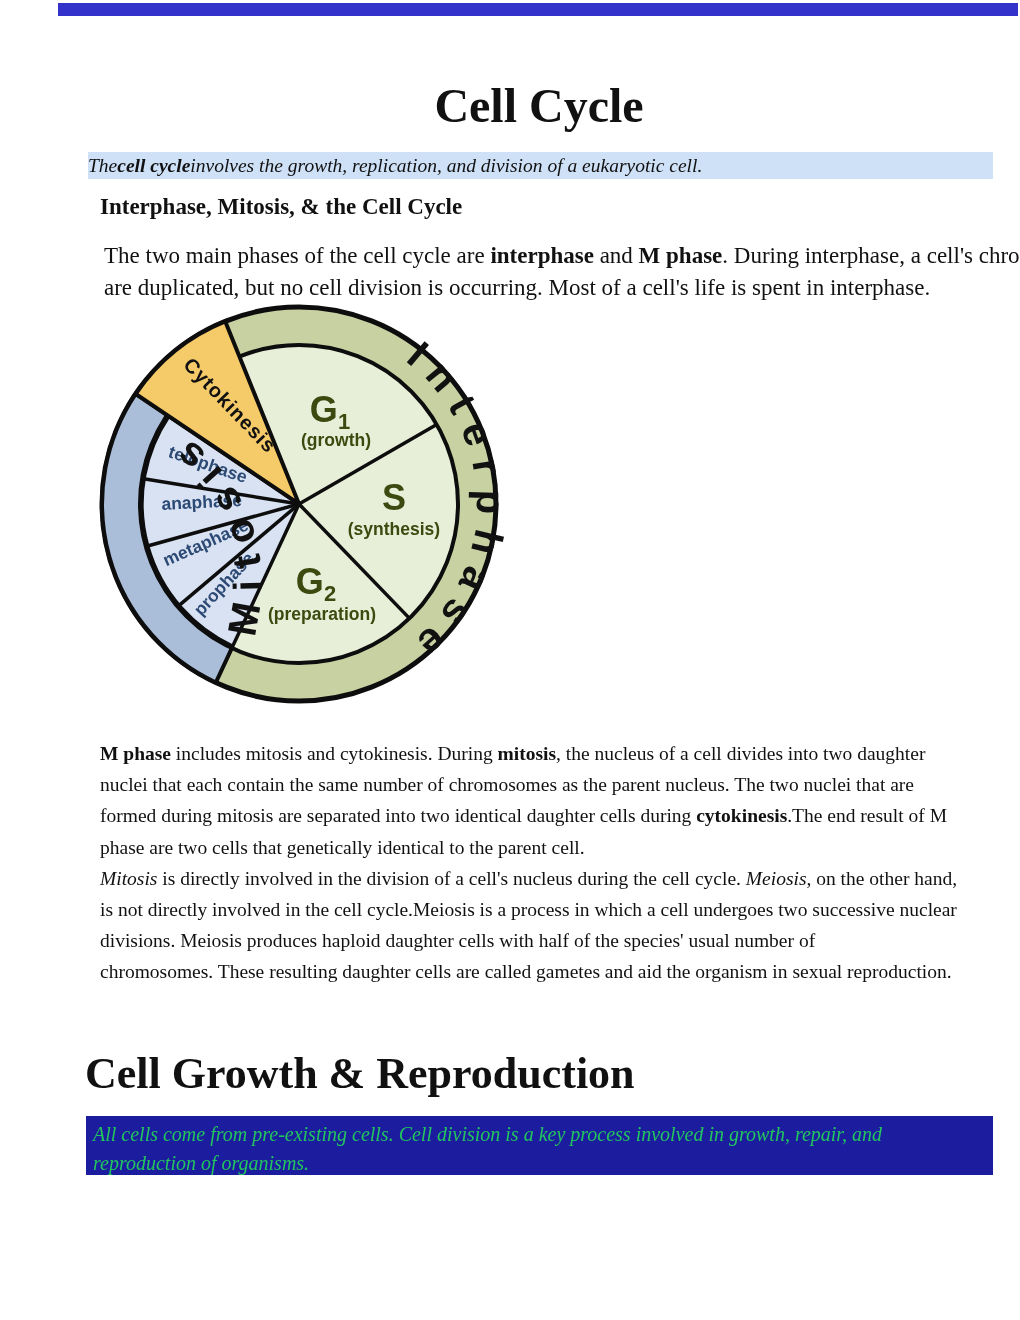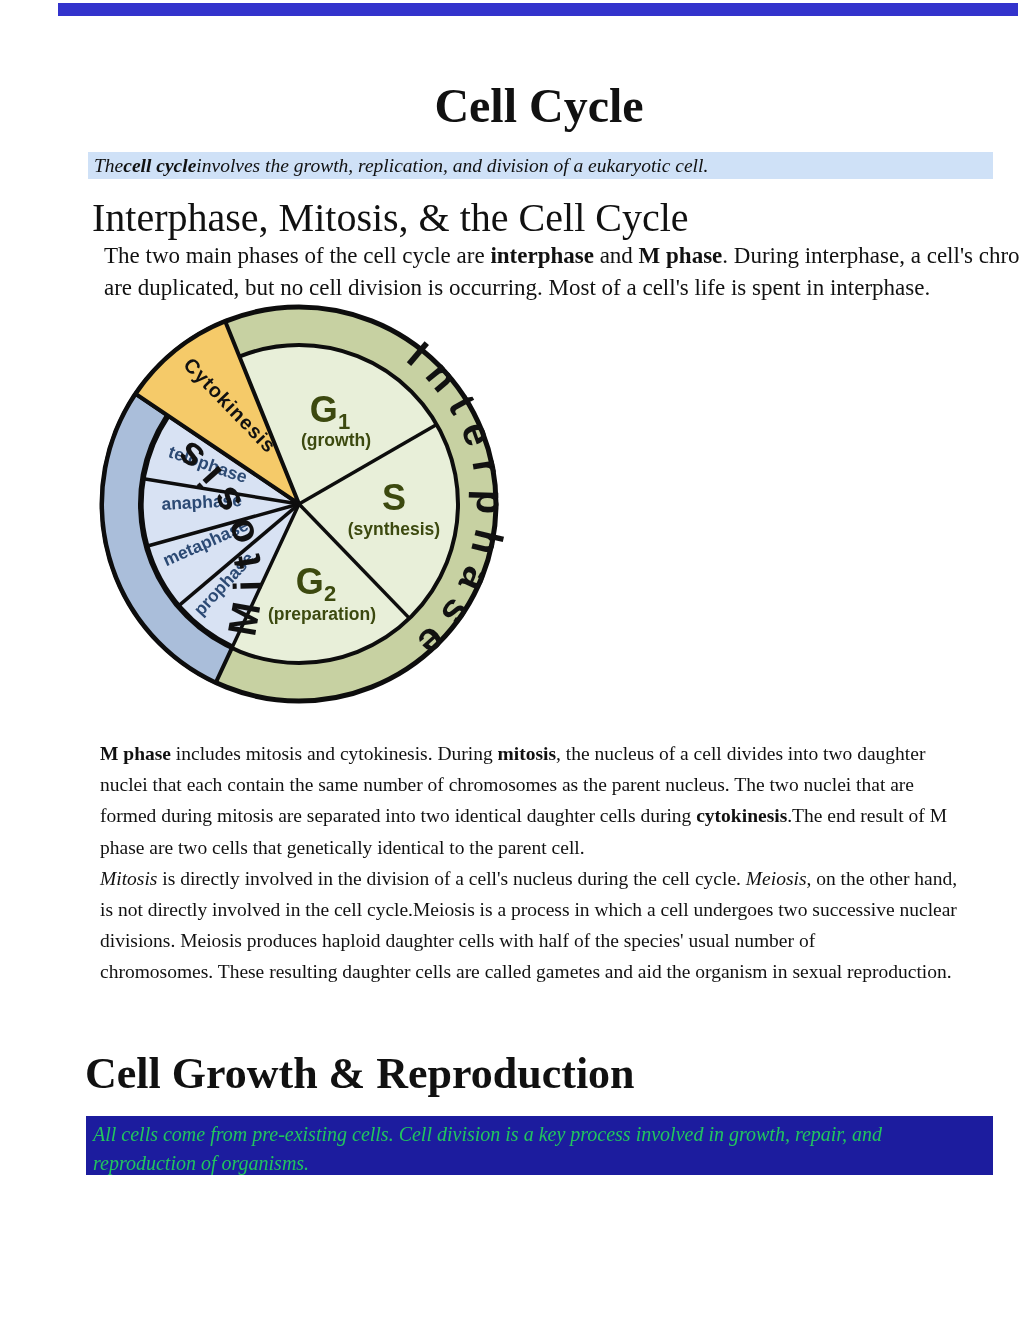--- a/index.html
+++ b/index.html
@@ -2,22 +2,22 @@
 <html><head>
 <meta charset="utf-8">
 <style>
   html,body{margin:0;padding:0;background:#ffffff;}
   .page{position:relative;width:1020px;height:1320px;background:#fff;overflow:hidden;
         font-family:"Liberation Serif", serif;color:#111;margin-left:28px;}
   .abs{position:absolute;}
   .topbar{left:30px;top:3px;width:960px;height:13px;}
   .title{left:57px;top:78px;width:908px;text-align:center;font-size:48px;font-weight:bold;}
   .highlight{left:60px;top:152px;width:905px;height:27px;display:flex;align-items:center;
-             font-size:19.5px;font-style:italic;padding-left:6px;box-sizing:border-box;}
-  .h2a{left:64px;top:194px;font-size:40px;font-weight:normal;}
+             font-size:19.5px;font-style:italic;box-sizing:border-box;}
+  .h2a{left:72px;top:194px;font-size:23px;font-weight:bold;}
   .intro{left:76px;top:240px;font-size:23px;line-height:32px;}
   .diagram{left:60px;top:298px;}
   .bodytext{left:72px;top:738px;font-size:19.5px;line-height:31.2px;}
   .title2{left:57px;top:1048px;width:908px;text-align:left;font-size:44px;font-weight:bold;}
   .callout{left:58px;top:1116px;width:907px;height:59px;color:#22c55e;font-size:20px;
            font-style:italic;line-height:29px;padding:4px 0 0 7px;box-sizing:border-box;}
   .h2b{left:70px;top:1186px;font-size:30px;font-weight:bold;}
   .tline{white-space:nowrap;}
 </style>
 </head>

